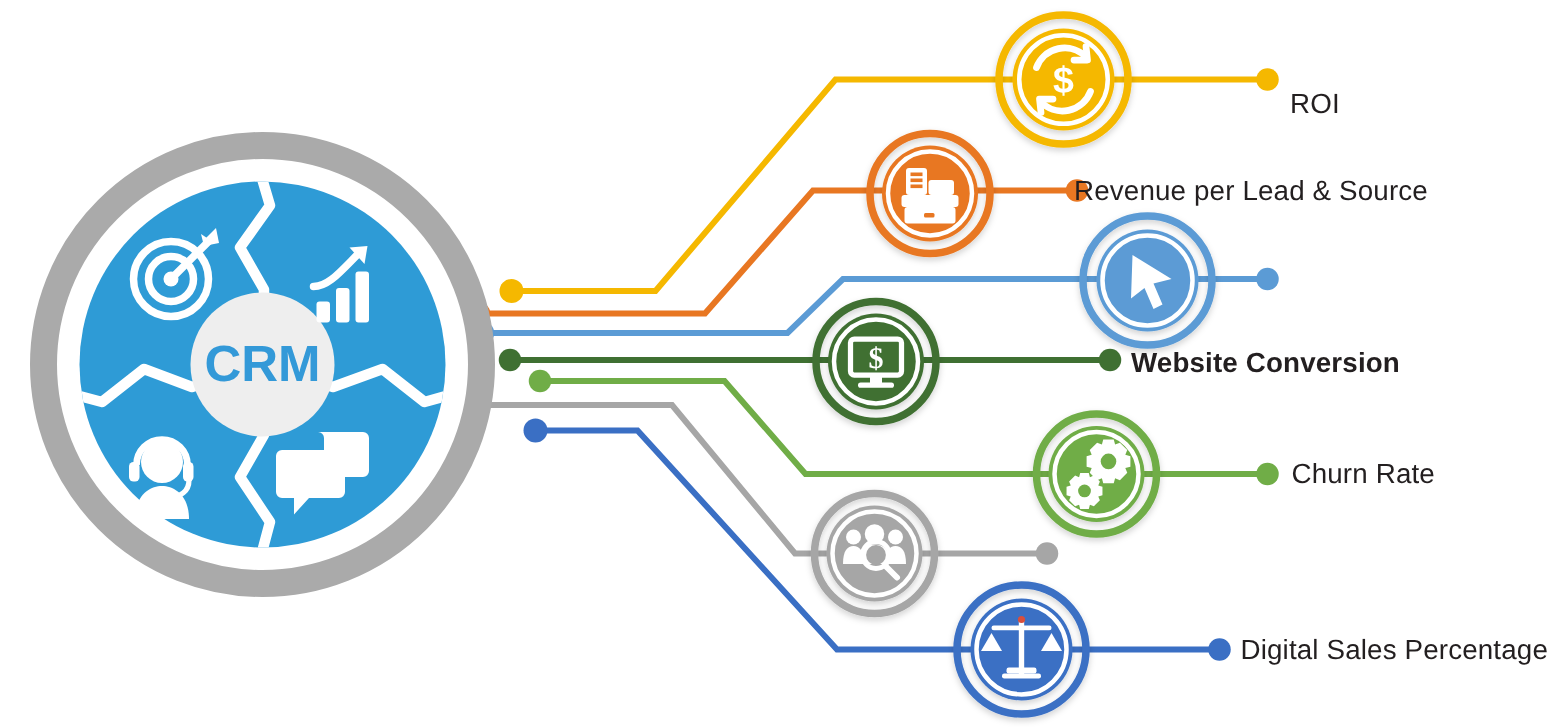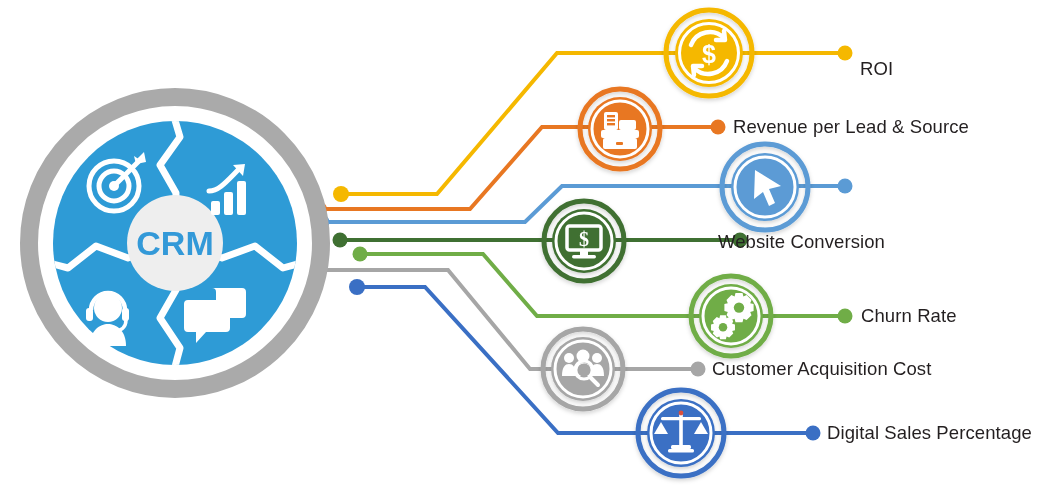--- a/index.html
+++ b/index.html
@@ -213,24 +213,23 @@
         <path d="M654,434 L668,434 L661,422 Z"></path>
         <path d="M694,434 L708,434 L701,422 Z"></path>
         <rect x="668" y="449" width="26" height="3.4" rx="1.5"></rect>
         <rect x="671" y="445" width="20" height="4" rx="1.5"></rect>
       </g>
     </g>
   </svg>
 
   <div class="lbl" style="left:860px;top:58px;">ROI</div>
 
-  <div class="lbl" style="left:733px;top:116px;">Revenue per Lead &amp; Source</div>
-
-
-  <div class="lbl" style="left:718px;top:231px;">Website Conversion</div>
+  <div class="lbl" style="left:716px;top:116px;">Revenue per Lead &amp; Source</div>
+
+
+  <div class="lbl" style="left:754px;top:231px;font-weight:bold;">Website Conversion</div>
 
   <div class="lbl" style="left:861px;top:305px;">Churn Rate</div>
 
-  <div class="lbl" style="left:712px;top:358px;">Customer Acquisition Cost</div>
 
   <div class="lbl" style="left:827px;top:422px;">Digital Sales Percentage</div>
 
 </div>
 
 </body></html>

